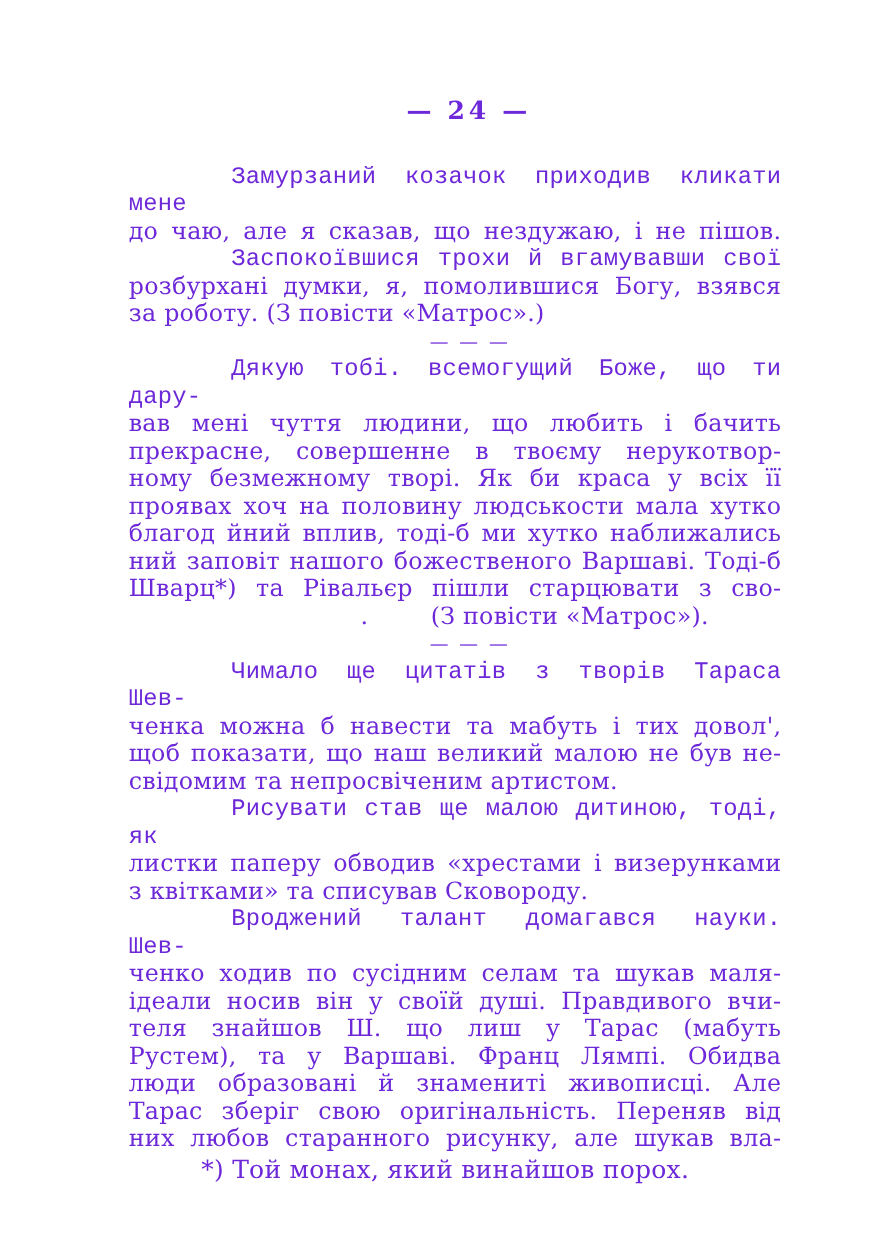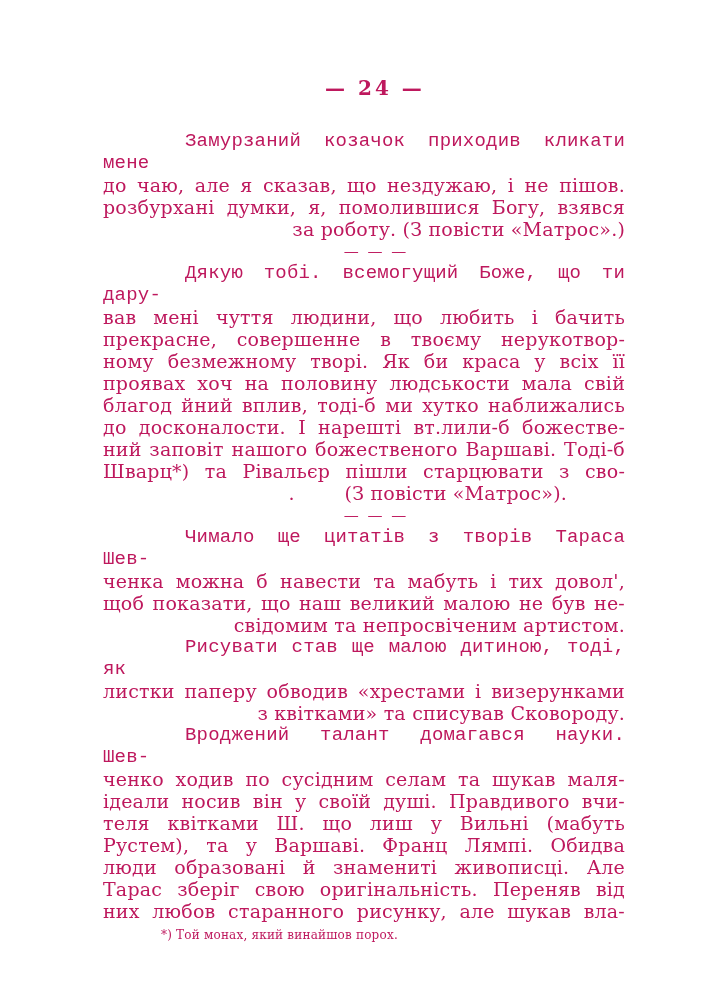--- a/index.html
+++ b/index.html
@@ -6,21 +6,21 @@
     margin: 0;
     padding: 0;
     background: #ffffff;
   }
   .page {
     position: relative;
     width: 710px;
     height: 1000px;
     background: #ffffff;
     font-family: "DejaVu Serif", serif;
-    color: #be185d;
+    color: #6d28d9;
     overflow: hidden;
     box-sizing: border-box;
   }
   .pagenum {
     position: absolute;
     top: 76px;
     left: 0;
     width: 100%;
     text-align: center;
     font-size: 20px;
@@ -31,21 +31,21 @@
   .text-block {
     position: absolute;
     top: 130px;
     left: 103px;
     width: 522px;
     font-size: 19px;
     line-height: 22px;
   }
   .line {
     min-height: 22px;
-    text-align: right;
+    text-align: left;
     letter-spacing: 0.2px;
   }
   .line.j {
     text-align: justify;
     text-align-last: justify;
   }
   .line.indent {
     text-indent: 82px;
     font-family: Liberation Mono, monospace;
   }
@@ -60,57 +60,57 @@
     height: 22px;
     text-align: center;
     font-size: 15px;
     letter-spacing: 2px;
     line-height: 22px;
     transform: translateX(12px);
   }
   .footnote {
     margin-top: 2px;
     padding-left: 58px;
-    font-size: 12px;
+    font-size: 20px;
     line-height: 22px;
     letter-spacing: 0.2px;
   }
 </style>
 </head>
 <body>
 
 <div class="page">
   <div class="pagenum">— 24 —</div>
   <div class="text-block">
       <div class="line j indent">Замурзаний козачок приходив кликати мене</div>
       <div class="line j">до чаю, але я сказав, що нездужаю, і не пішов.</div>
+      <div class="line j indent">Заспокоївшися трохи й вгамувавши свої</div>
       <div class="line j">розбурхані думки, я, помолившися Богу, взявся</div>
       <div class="line">за роботу. (З повісти «Матрос».)</div>
       <div class="divider">— — —</div>
       <div class="line j indent">Дякую тобі. всемогущий Боже, що ти дару-</div>
       <div class="line j">вав мені чуття людини, що любить і бачить</div>
       <div class="line j">прекрасне, совершенне в твоєму нерукотвор-</div>
       <div class="line j">ному безмежному творі. Як би краса у всіх її</div>
-      <div class="line j">проявах хоч на половину людськости мала свій</div>
+      <div class="line j">проявах хоч на половину людськости мала хутко</div>
       <div class="line j">благод йний вплив, тоді-б ми хутко наближались</div>
-      <div class="line j">до досконалости. І нарешті вт.лили-б божестве-</div>
       <div class="line j">ний заповіт нашого божественого Варшаві. Тоді-б</div>
       <div class="line j">Шварц*) та Рівальєр пішли старцювати з сво-</div>
       <div class="line citation">.        (З повісти «Матрос»).</div>
       <div class="divider">— — —</div>
       <div class="line j indent">Чимало ще цитатів з творів Тараса Шев-</div>
       <div class="line j">ченка можна б навести та мабуть і тих довол',</div>
       <div class="line j">щоб показати, що наш великий малою не був не-</div>
       <div class="line">свідомим та непросвіченим артистом.</div>
       <div class="line j indent">Рисувати став ще малою дитиною, тоді, як</div>
       <div class="line j">листки паперу обводив «хрестами і визерунками</div>
       <div class="line">з квітками» та списував Сковороду.</div>
       <div class="line j indent">Вроджений талант домагався науки. Шев-</div>
       <div class="line j">ченко ходив по сусідним селам та шукав маля-</div>
       <div class="line j">ідеали носив він у своїй душі. Правдивого вчи-</div>
-      <div class="line j">теля квітками Ш. що лиш у Вильні (мабуть</div>
+      <div class="line j">теля знайшов Ш. що лиш у Тарас (мабуть</div>
       <div class="line j">Рустем), та у Варшаві. Франц Лямпі. Обидва</div>
       <div class="line j">люди образовані й знамениті живописці. Але</div>
       <div class="line j">Тарас зберіг свою оригінальність. Переняв від</div>
       <div class="line j">них любов старанного рисунку, але шукав вла-</div>
       <div class="footnote">*) Той монах, який винайшов порох.</div>
     </div>
 </div>
 
 </body></html>

